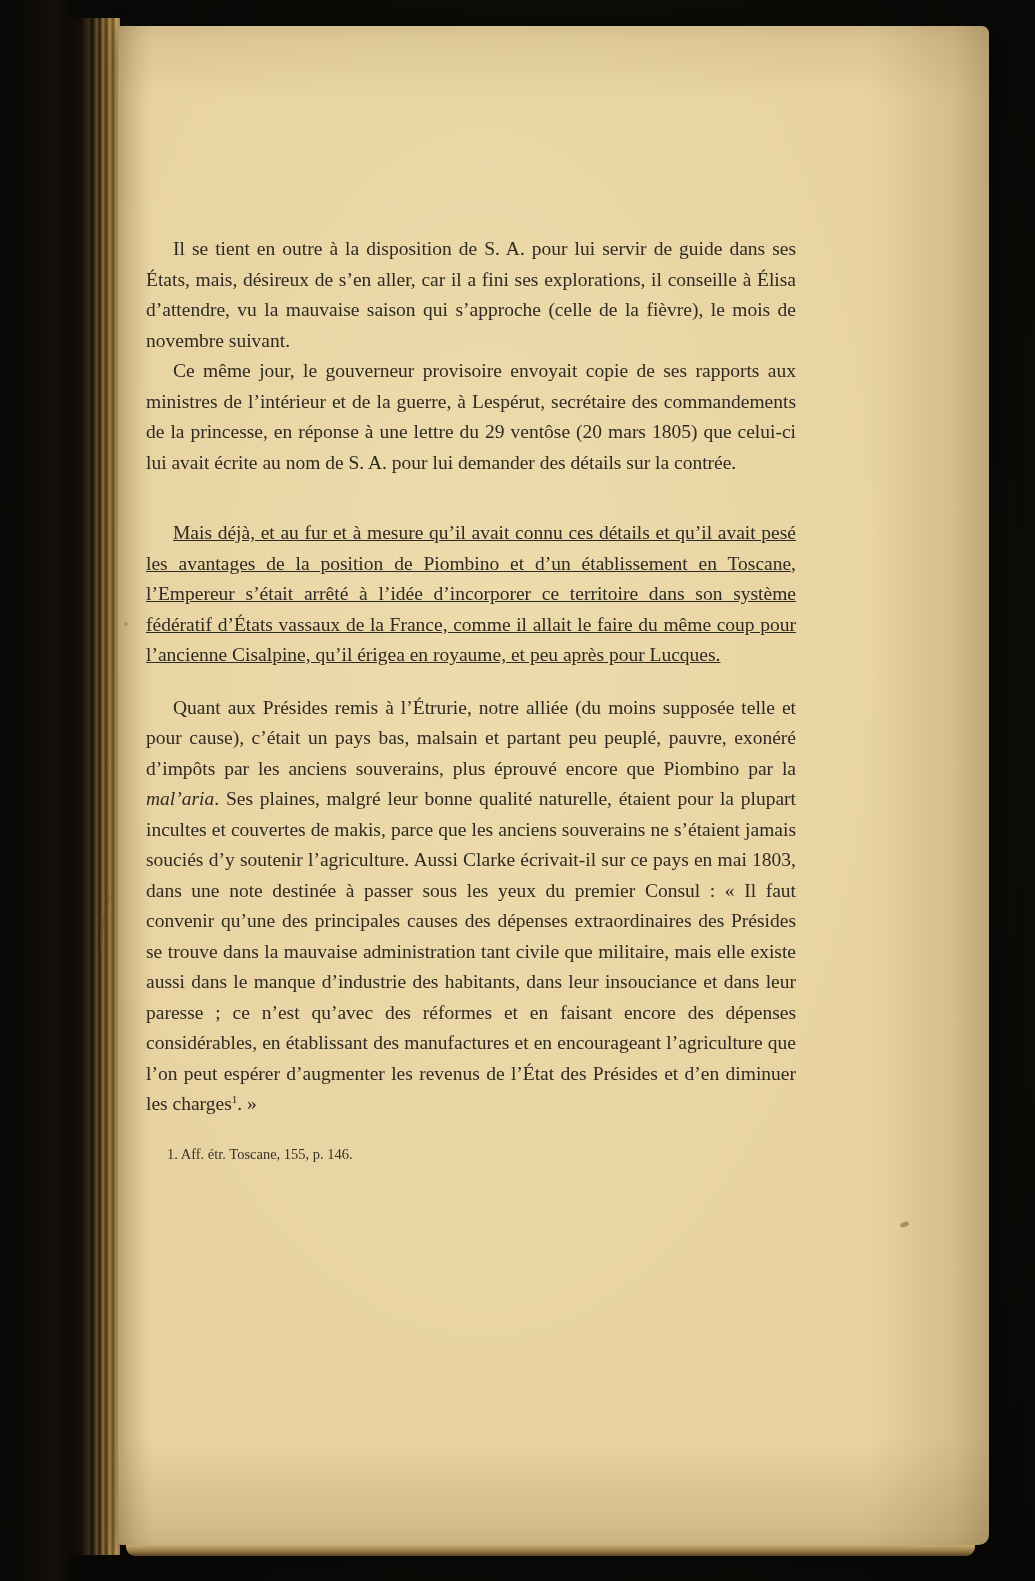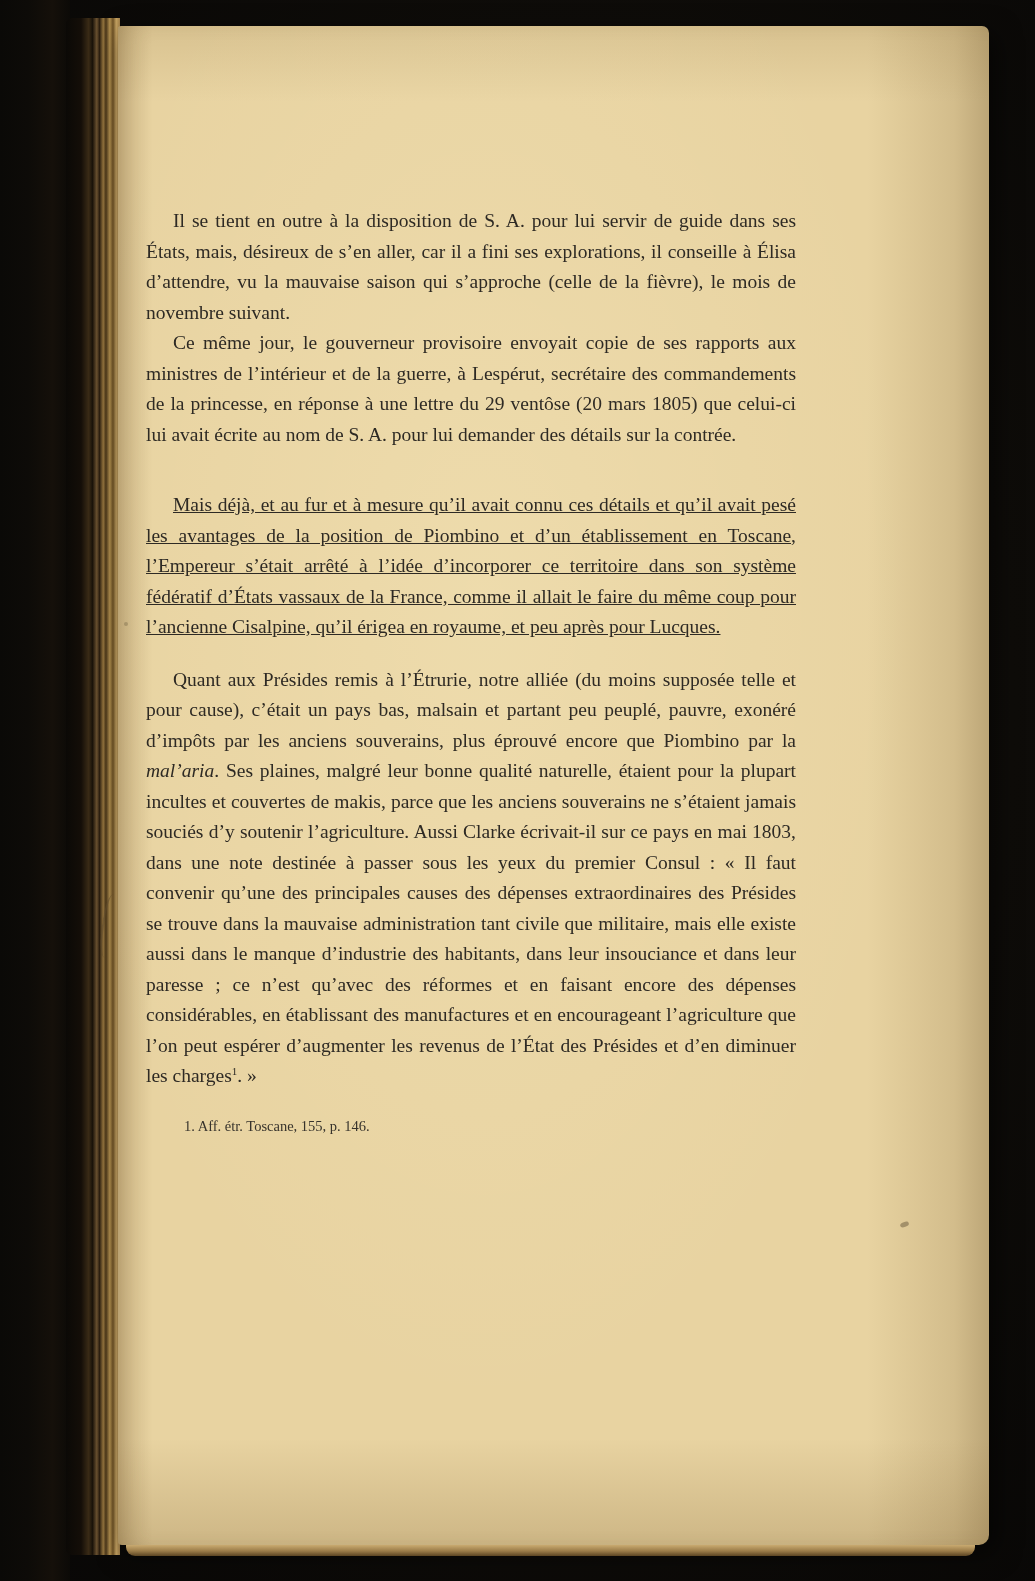--- a/index.html
+++ b/index.html
@@ -75,21 +75,21 @@
     left: 28px;
     width: 650px;
     text-align: center;
     font-size: 19px;
     letter-spacing: 1px;
     word-spacing: 10px;
     color: #33302a;
   }
   .text-block {
     position: absolute;
-    top: 180px;
+    top: 208px;
     left: 28px;
     width: 650px;
   }
   .text-block p {
     margin: 0;
     text-indent: 27px;
     font-size: 19.5px;
     line-height: 30.5px;
     text-align: justify;
     color: #2e2a24;
@@ -97,21 +97,21 @@
   .gap-lg { margin-top: 40px !important; text-decoration: underline; }
   .gap-md { margin-top: 22px !important; }
   .text-block em { font-style: italic; }
   .text-block sup {
     font-size: 11px;
     vertical-align: super;
     line-height: 0;
   }
   .footnote {
     margin-top: 26px;
-    margin-left: 38px;
+    margin-left: 21px;
     font-size: 14.5px;
     color: #37332c;
     text-align: left;
     text-indent: 0 !important;
   }
   
   .margin-mark {
     position: absolute;
     left: -16px;
     top: 868px;

